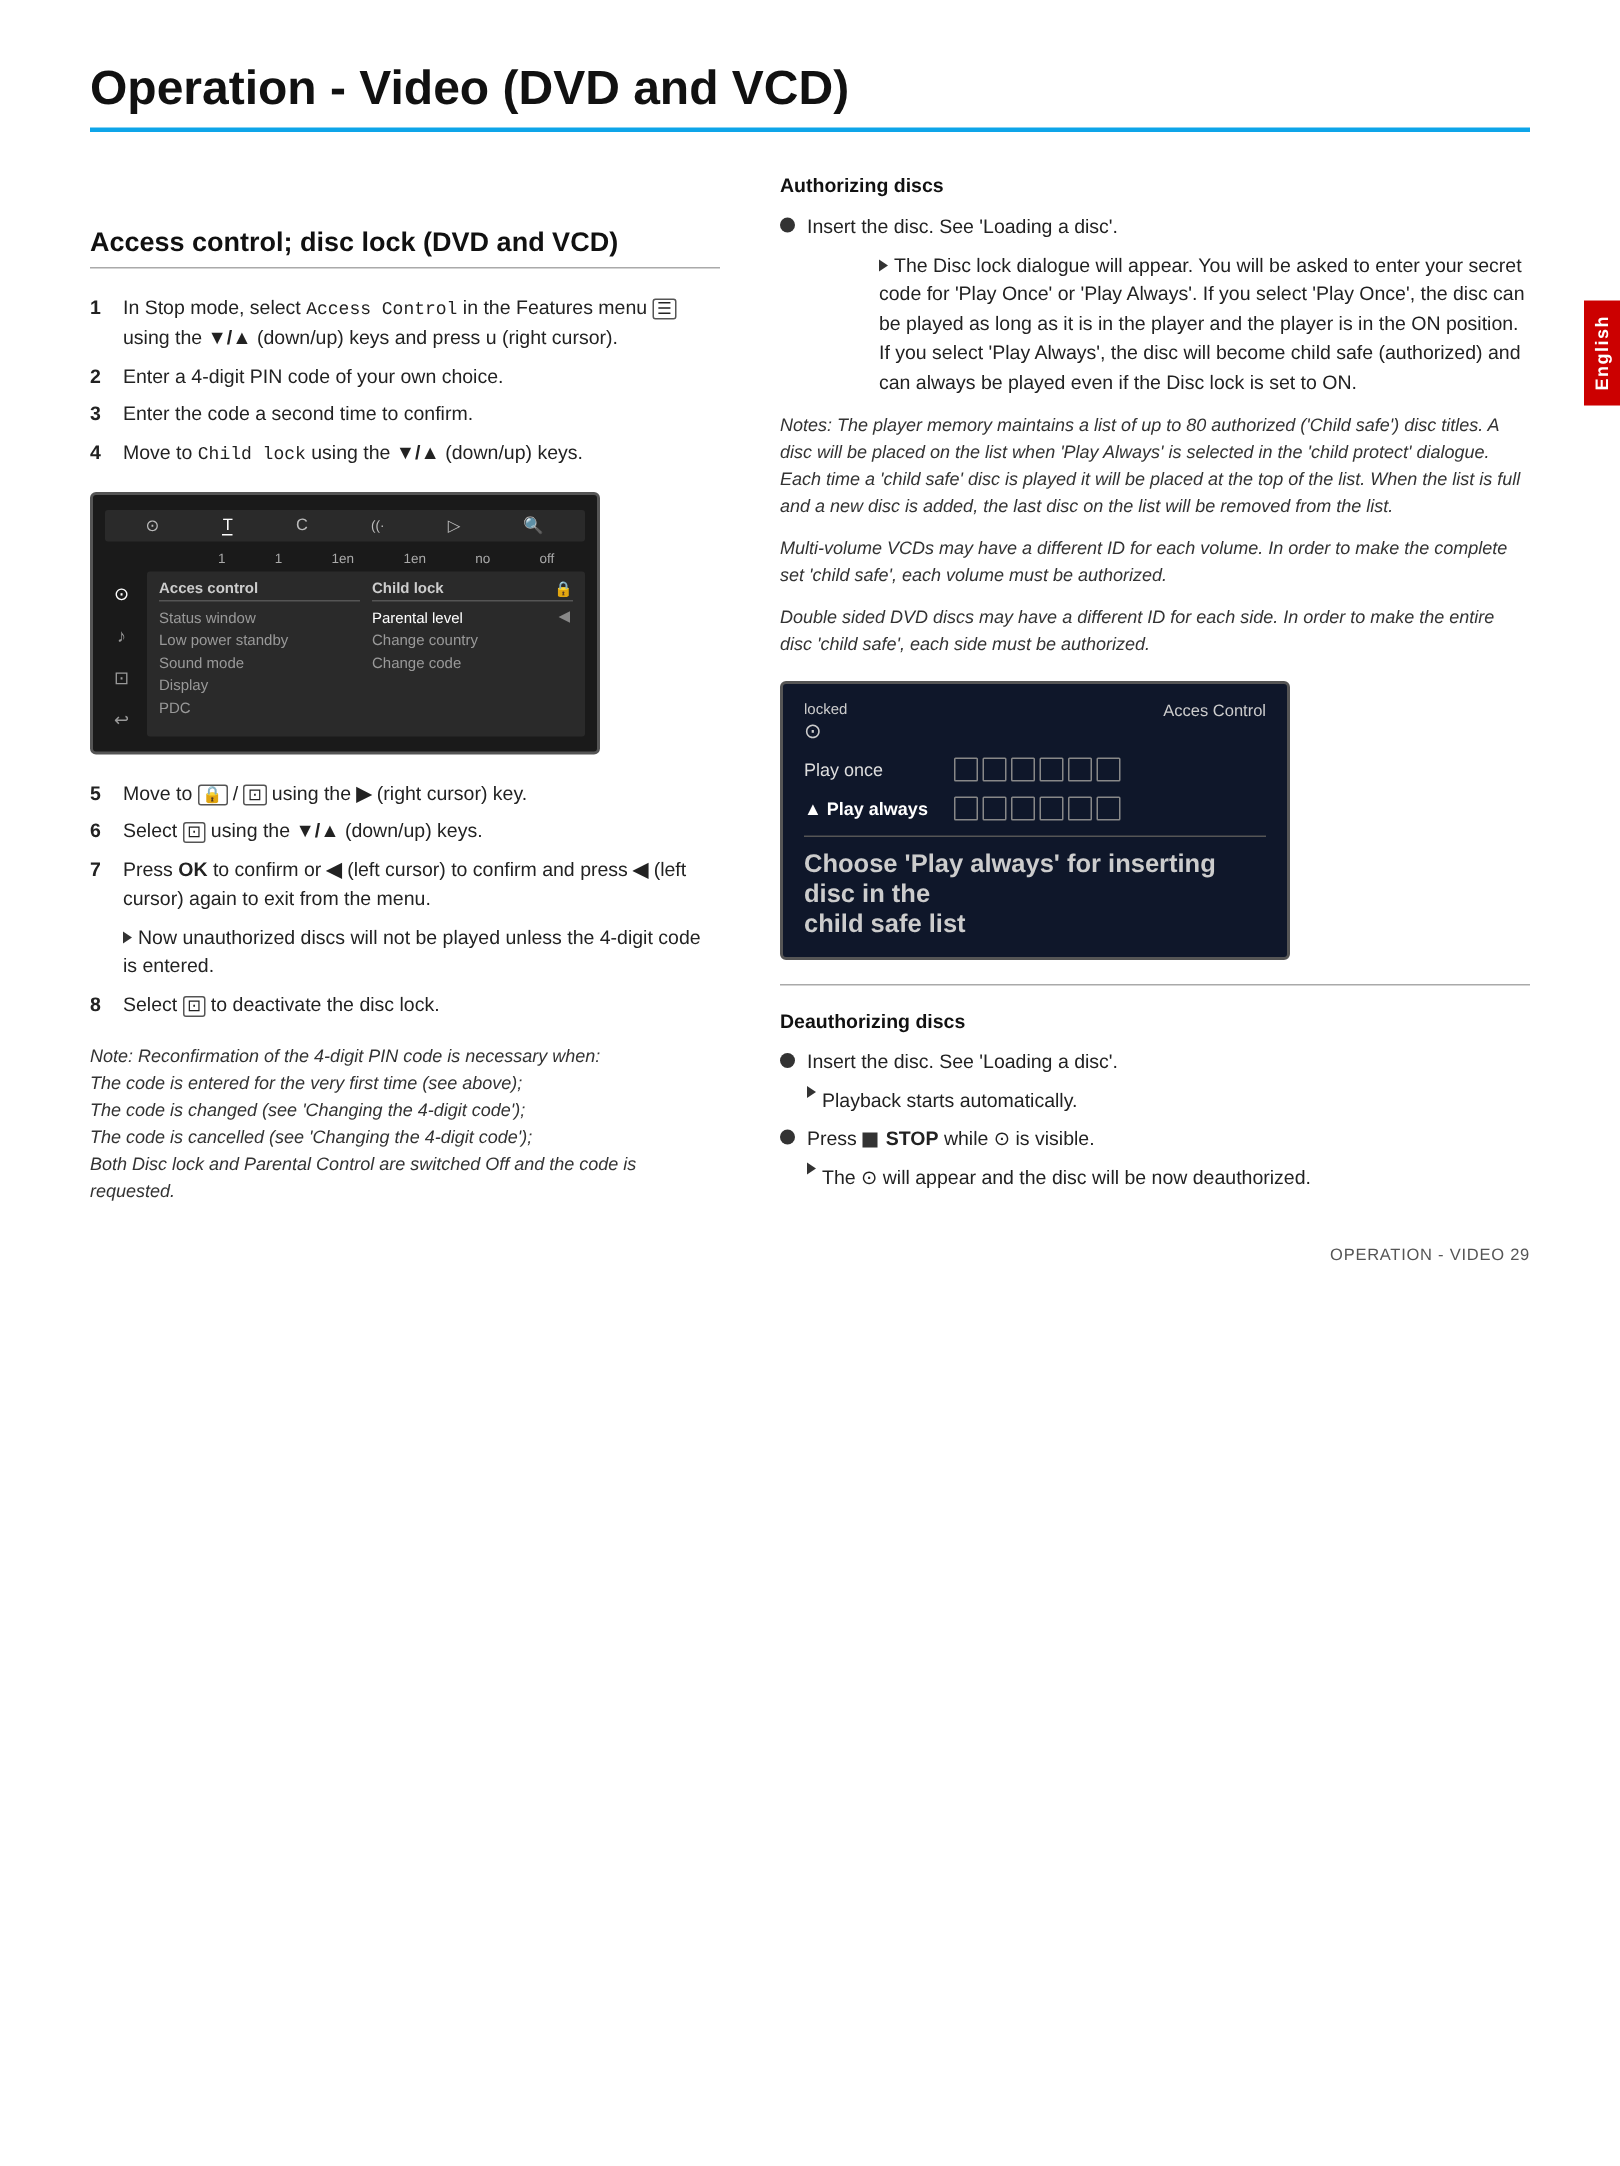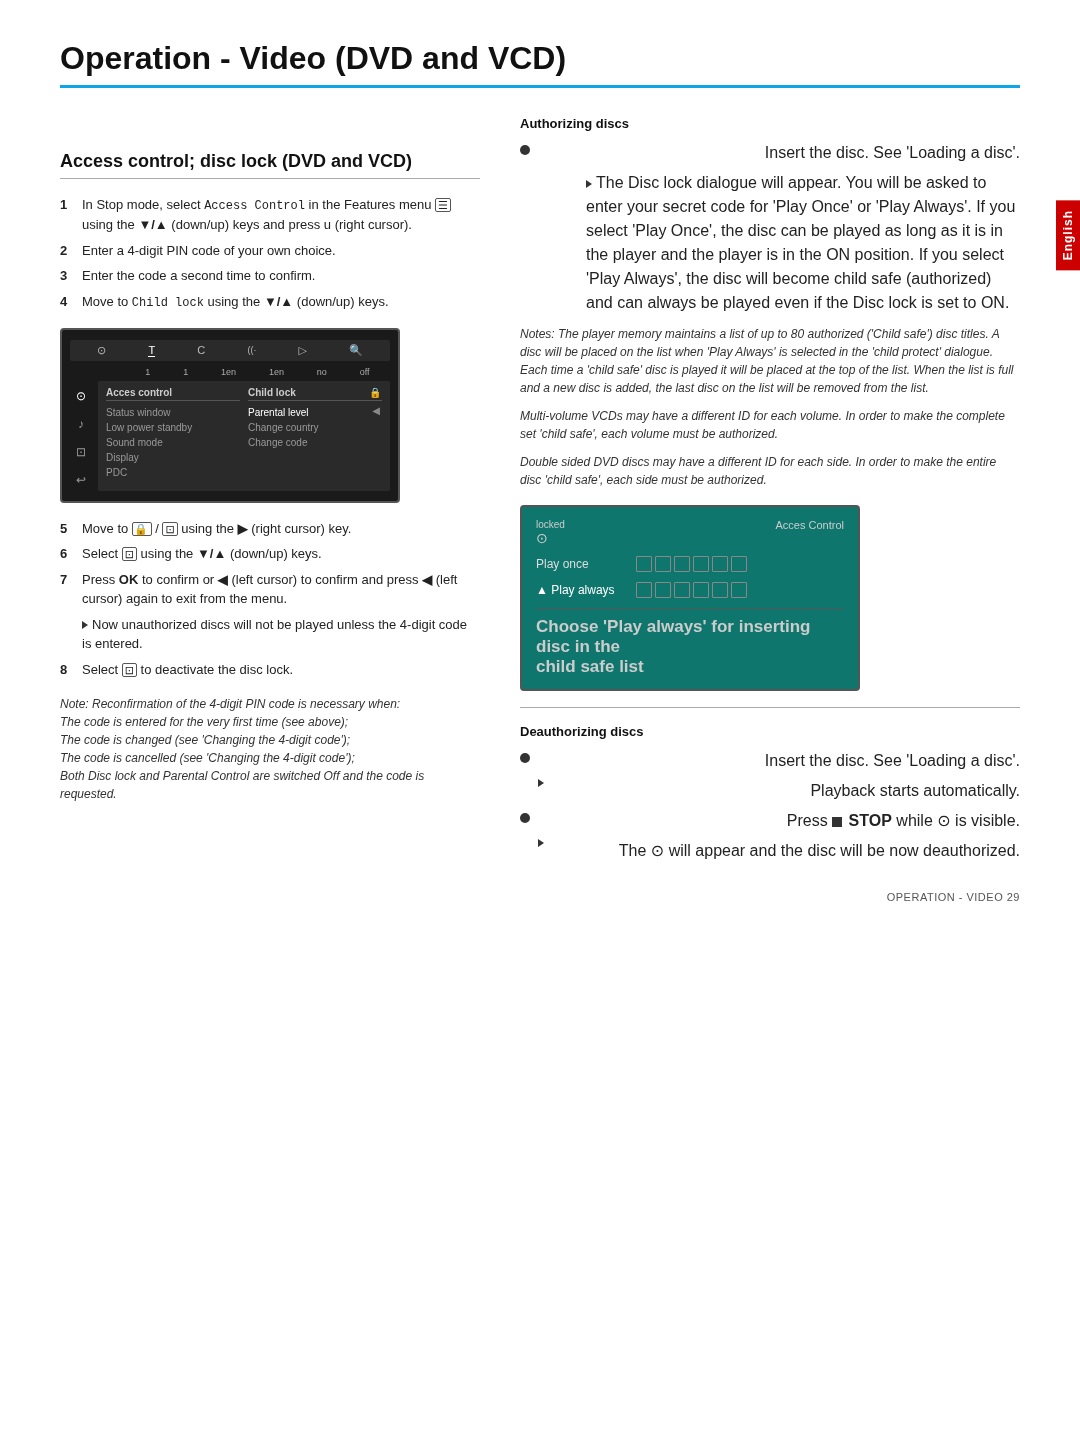--- a/index.html
+++ b/index.html
@@ -183,23 +183,22 @@
 
     
     .bullet-list {
       list-style: none;
       margin-bottom: 10px;
     }
 
     .bullet-list li {
       display: flex;
       margin-bottom: 6px;
-      font-size: 16px;
+      font-size: 13px;
       line-height: 1.5;
-      justify-content: space-between;
     }
 
     .bullet-dot {
       width: 10px;
       height: 10px;
       background: #333;
       border-radius: 50%;
       margin-right: 8px;
       margin-top: 4px;
       flex-shrink: 0;
@@ -209,21 +208,21 @@
     .notes-italic {
       font-style: italic;
       font-size: 12px;
       line-height: 1.5;
       margin-bottom: 10px;
       color: #333;
     }
 
     
     .access-control-screenshot {
-      background: #0f766e;
+      background: #0f172a;
       border: 2px solid #555;
       border-radius: 4px;
       padding: 12px 14px;
       margin: 16px 0;
       width: 340px;
     }
 
     .ac-top-bar {
       display: flex;
       justify-content: space-between;
@@ -479,21 +478,21 @@
             <div class="ac-box"></div>
             <div class="ac-box"></div>
             <div class="ac-box"></div>
             <div class="ac-box"></div>
             <div class="ac-box"></div>
             <div class="ac-box"></div>
           </div>
         </div>
 
         <div class="ac-row">
-          <span class="ac-label" style="color:#fff; font-weight:normal;">▲ Play always</span>
+          <span class="ac-label" style="color:#fff; font-weight:bold;">▲ Play always</span>
           <div class="ac-boxes">
             <div class="ac-box"></div>
             <div class="ac-box"></div>
             <div class="ac-box"></div>
             <div class="ac-box"></div>
             <div class="ac-box"></div>
             <div class="ac-box"></div>
           </div>
         </div>
 
@@ -504,21 +503,21 @@
 
       <hr class="section-divider">
 
       <h3 class="subsection-heading">Deauthorizing discs</h3>
 
       <ul class="bullet-list">
         <li>
           <span class="bullet-dot"></span>
           <span>Insert the disc. See 'Loading a disc'.</span>
         </li>
-        <li style="margin-left:18px;gap:44px;">
+        <li style="margin-left:18px;">
           <span class="triangle-right-sm" style="margin-right:4px;"></span>
           <span>Playback starts automatically.</span>
         </li>
         <li>
           <span class="bullet-dot"></span>
           <span>Press <span class="stop-icon"></span> <strong>STOP</strong> while ⊙ is visible.</span>
         </li>
         <li style="margin-left:18px;">
           <span class="triangle-right-sm" style="margin-right:4px;"></span>
           <span>The ⊙ will appear and the disc will be now deauthorized.</span>

